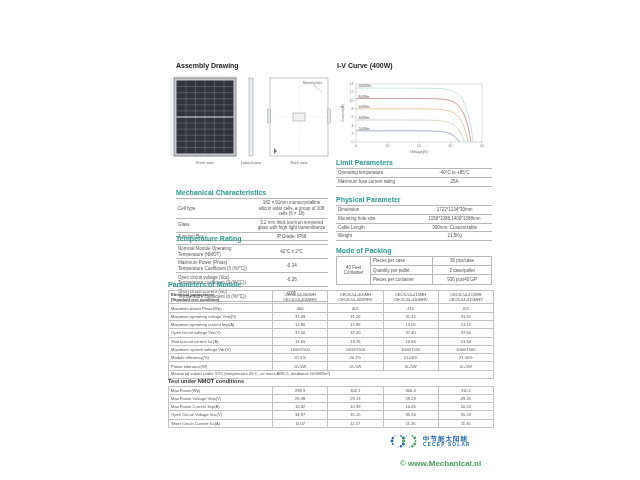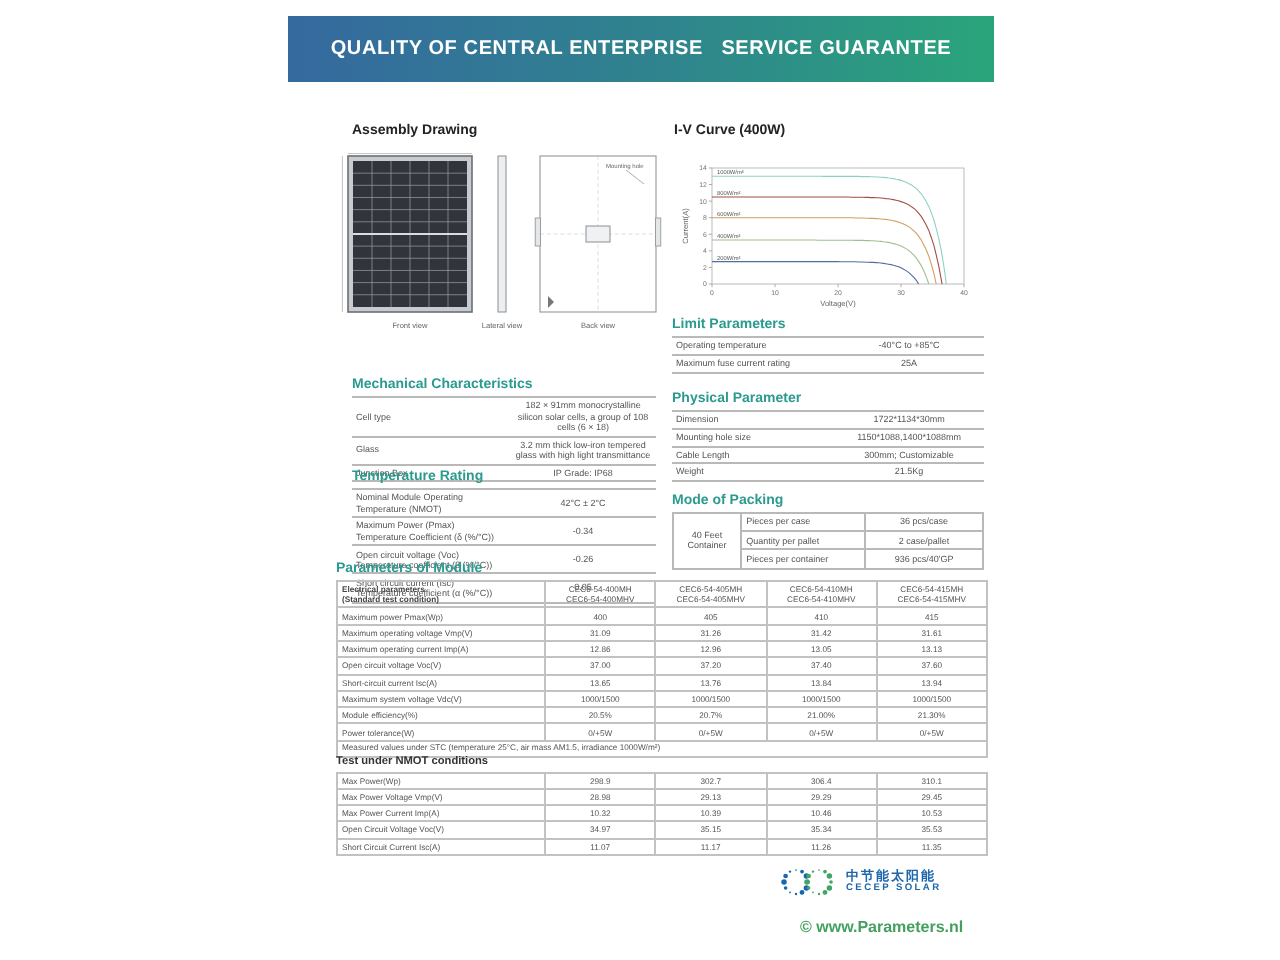--- a/index.html
+++ b/index.html
@@ -38,23 +38,20 @@
   #brandtxt{display:flex;flex-direction:column;line-height:1.1;}
   #brandtxt .cn{font-size:6.5px;font-weight:bold;color:#1c66ad;letter-spacing:1px;}
   #brandtxt .en{font-size:4.8px;font-weight:bold;color:#1c66ad;letter-spacing:1.2px;}
   #copyright{font-size:8px;color:#44a05f;font-weight:bold;}
 </style>
 </head>
 <body>
 
 <div id="page">
 
-  <div id="hdr" class="abs">
-    <span>QUALITY OF CENTRAL ENTERPRISE   SERVICE GUARANTEE</span>
-  </div>
 
   <div class="abs" style="left:32px;top:56px;">
     <div class="h-black">Assembly Drawing</div>
   </div>
   <svg id="asmfig" class="abs" style="left:26px;top:70px;" width="162" height="96" viewBox="0 0 162 96">
       <rect x="4" y="2" width="62" height="78" fill="#c8ccd0" stroke="#6b7074" stroke-width="0.8"></rect>
       <rect x="6.5" y="4.5" width="57" height="73" fill="#31353b" stroke="none"></rect>
       <line x1="16" y1="4.5" x2="16" y2="77.5" stroke="#9aa1a6" stroke-width="0.35"></line>
       <line x1="25.5" y1="4.5" x2="25.5" y2="77.5" stroke="#9aa1a6" stroke-width="0.35"></line>
       <line x1="35" y1="4.5" x2="35" y2="77.5" stroke="#9aa1a6" stroke-width="0.35"></line>
@@ -398,15 +395,15 @@
         <circle cx="16.499999999999996" cy="5.80384757729337" r="0.5896570755792778" fill="#41a564"></circle>
         <circle cx="19.5" cy="5" r="0.43216091885514774" fill="#41a564"></circle>
         <circle cx="22.5" cy="5.803847577293368" r="0.9258001688434998" fill="#41a564"></circle>
         <circle cx="24.696152422706632" cy="7.999999999999997" r="1.383530910735322" fill="#41a564"></circle>
       </svg>
     <div id="brandtxt">
       <span class="cn">中节能太阳能</span>
       <span class="en">CECEP SOLAR</span>
     </div>
   </div>
-  <div id="copyright" class="abs" style="left:256px;top:453px;">© www.Parameters.nl</div>
+  <div id="copyright" class="abs" style="left:256px;top:453px;">© www.Mechanical.nl</div>
 
 </div>
 
 </body></html>

